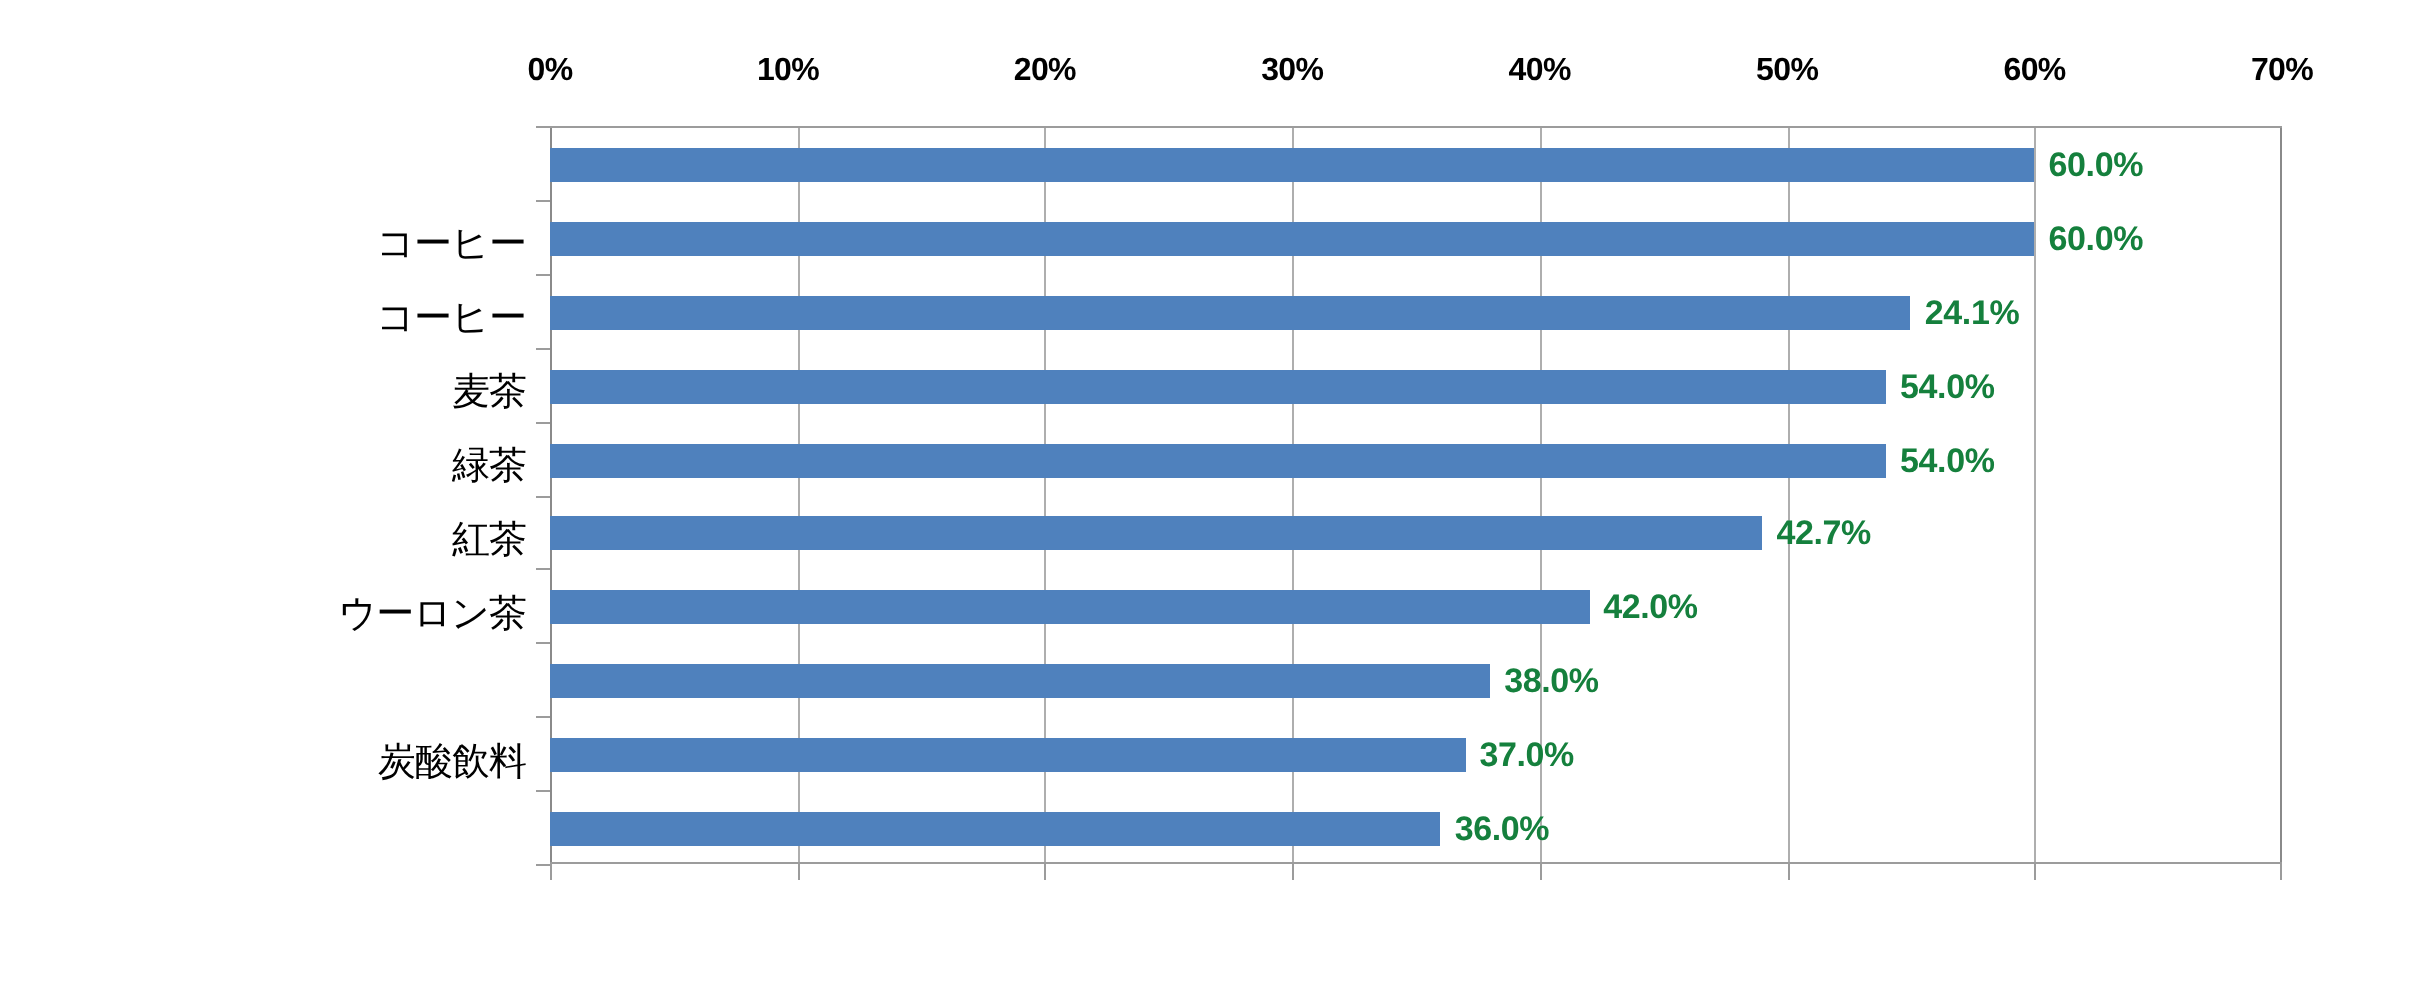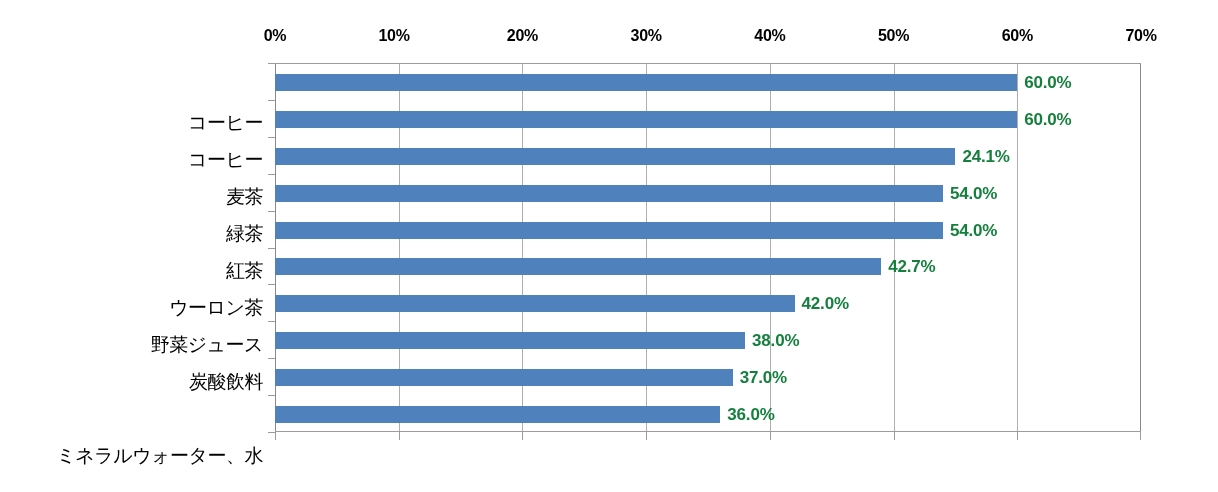--- a/index.html
+++ b/index.html
@@ -208,23 +208,21 @@
       <div class="y-tickmark" style="top: 369px;"></div>
     </div>
 
   <div class="y-axis-labels">
       <div class="y-cat-label" style="top: 7.45px;">コーヒー</div>
       <div class="y-cat-label" style="top: 44.35px;">コーヒー</div>
       <div class="y-cat-label" style="top: 81.25px;">麦茶</div>
       <div class="y-cat-label" style="top: 118.15px;">緑茶</div>
       <div class="y-cat-label" style="top: 155.05px;">紅茶</div>
       <div class="y-cat-label" style="top: 191.95px;">ウーロン茶</div>
-      <div class="y-cat-label" style="top: 228.85px;">野菜ジュース</div>
       <div class="y-cat-label" style="top: 265.75px;">炭酸飲料</div>
-      <div class="y-cat-label" style="top: 339.55px;">ミネラルウォーター、水</div>
     </div>
 
   <div class="bars-layer">
       <div class="bar" style="top: 10.95px; width: 742.286px;">
         <div class="bar-fill" style="background: rgb(79, 129, 189);"></div>
       </div>
       <div class="bar-label" style="left: 749.286px; top: 8.95px;">60.0%</div>
       <div class="bar" style="top: 47.85px; width: 742.286px;">
         <div class="bar-fill" style="background: rgb(79, 129, 189);"></div>
       </div>

